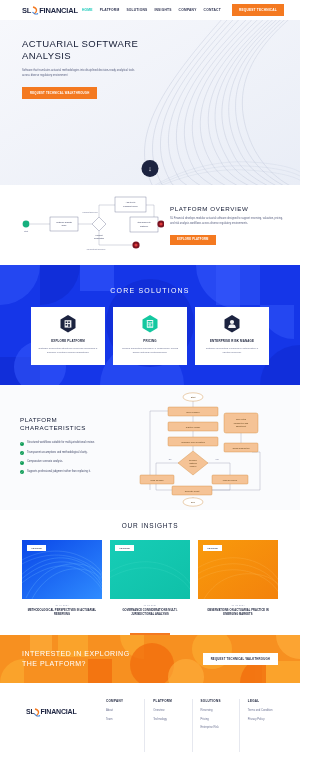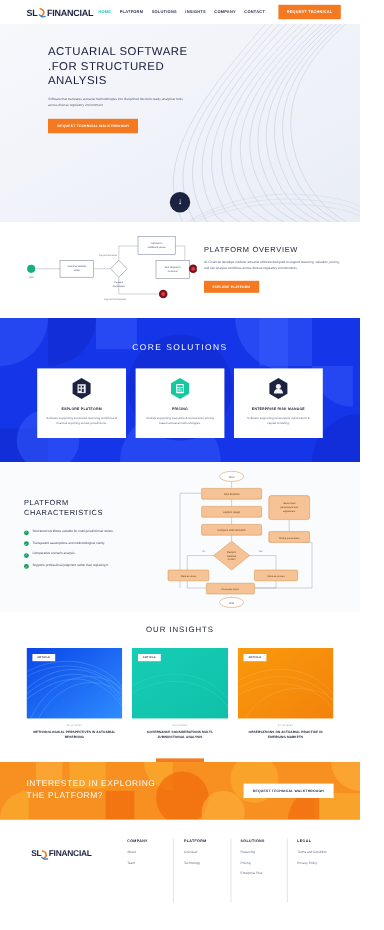--- a/index.html
+++ b/index.html
@@ -41,21 +41,20 @@
     padding: 4px 7px; border: none; cursor: pointer;
     text-transform: uppercase; white-space: nowrap;
     margin-left: 4px; margin-right: 4px;
   }
 
   
   .hero {
     position: relative; width: 300px; height: 165px;
     background: linear-gradient(135deg,#f4f6fb 0%, #eef1f8 40%, #f7f8fc 100%);
     overflow: hidden;
-    padding-left: 18px;
   }
   .hero-lines { position: absolute; inset: 0; }
   .hero-inner { position: relative; z-index: 5; padding: 18px 0 0 22px; width: 170px; }
   .hero-title {
     font-size: 9.5px; font-weight: 400; line-height: 1.28;
     letter-spacing: 0.4px; color: #131a33; text-transform: uppercase;
   }
   .hero-sub {
     margin-top: 7px; font-size: 2.7px; line-height: 1.7;
     color: #5a6180; width: 120px;
@@ -281,21 +280,20 @@
       </g>
       <g stroke="#b5bed4" stroke-width="0.3" fill="none" opacity="0.7">
         <path d="M150,168 C180,150 215,140 250,142 C285,144 300,150 305,156"></path>
         <path d="M145,172 C176,154 212,144 248,146 C284,148 300,154 305,160"></path>
         <path d="M140,176 C172,158 209,148 246,150 C283,152 300,158 305,164"></path>
       </g>
     </svg>
     <div class="hero-inner">
       <div class="hero-title">
         <div>ACTUARIAL SOFTWARE</div>
-        <div>.FOR STRUCTURED</div>
         <div>ANALYSIS</div>
       </div>
       <div class="hero-sub">Software that translates actuarial methodologies into disciplined decision-ready analytical tools across diverse regulatory environment</div>
       <button class="hero-btn">REQUEST TECHNICAL WALKTHROUGH</button>
     </div>
     <div class="scroll-circle">↓</div>
   </div>
 
   <div class="overview">
     <div class="overview-diagram">

